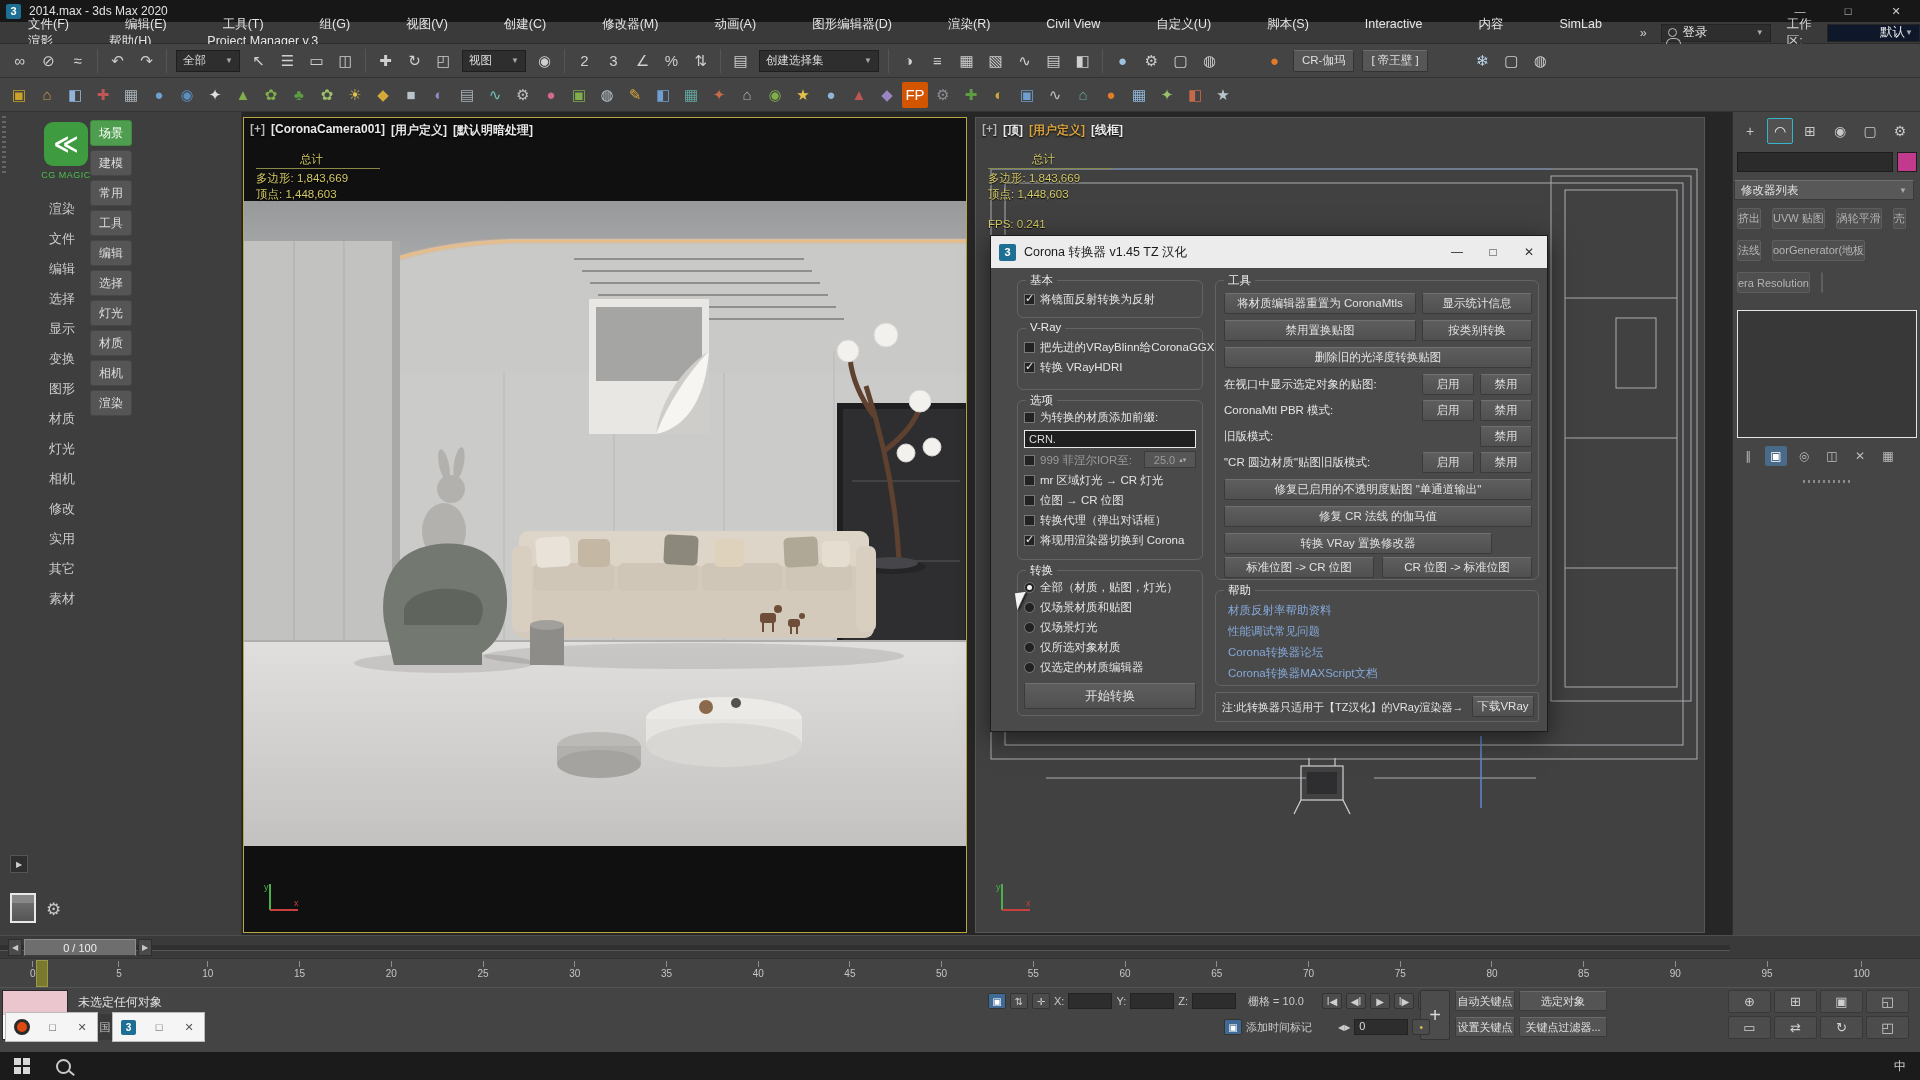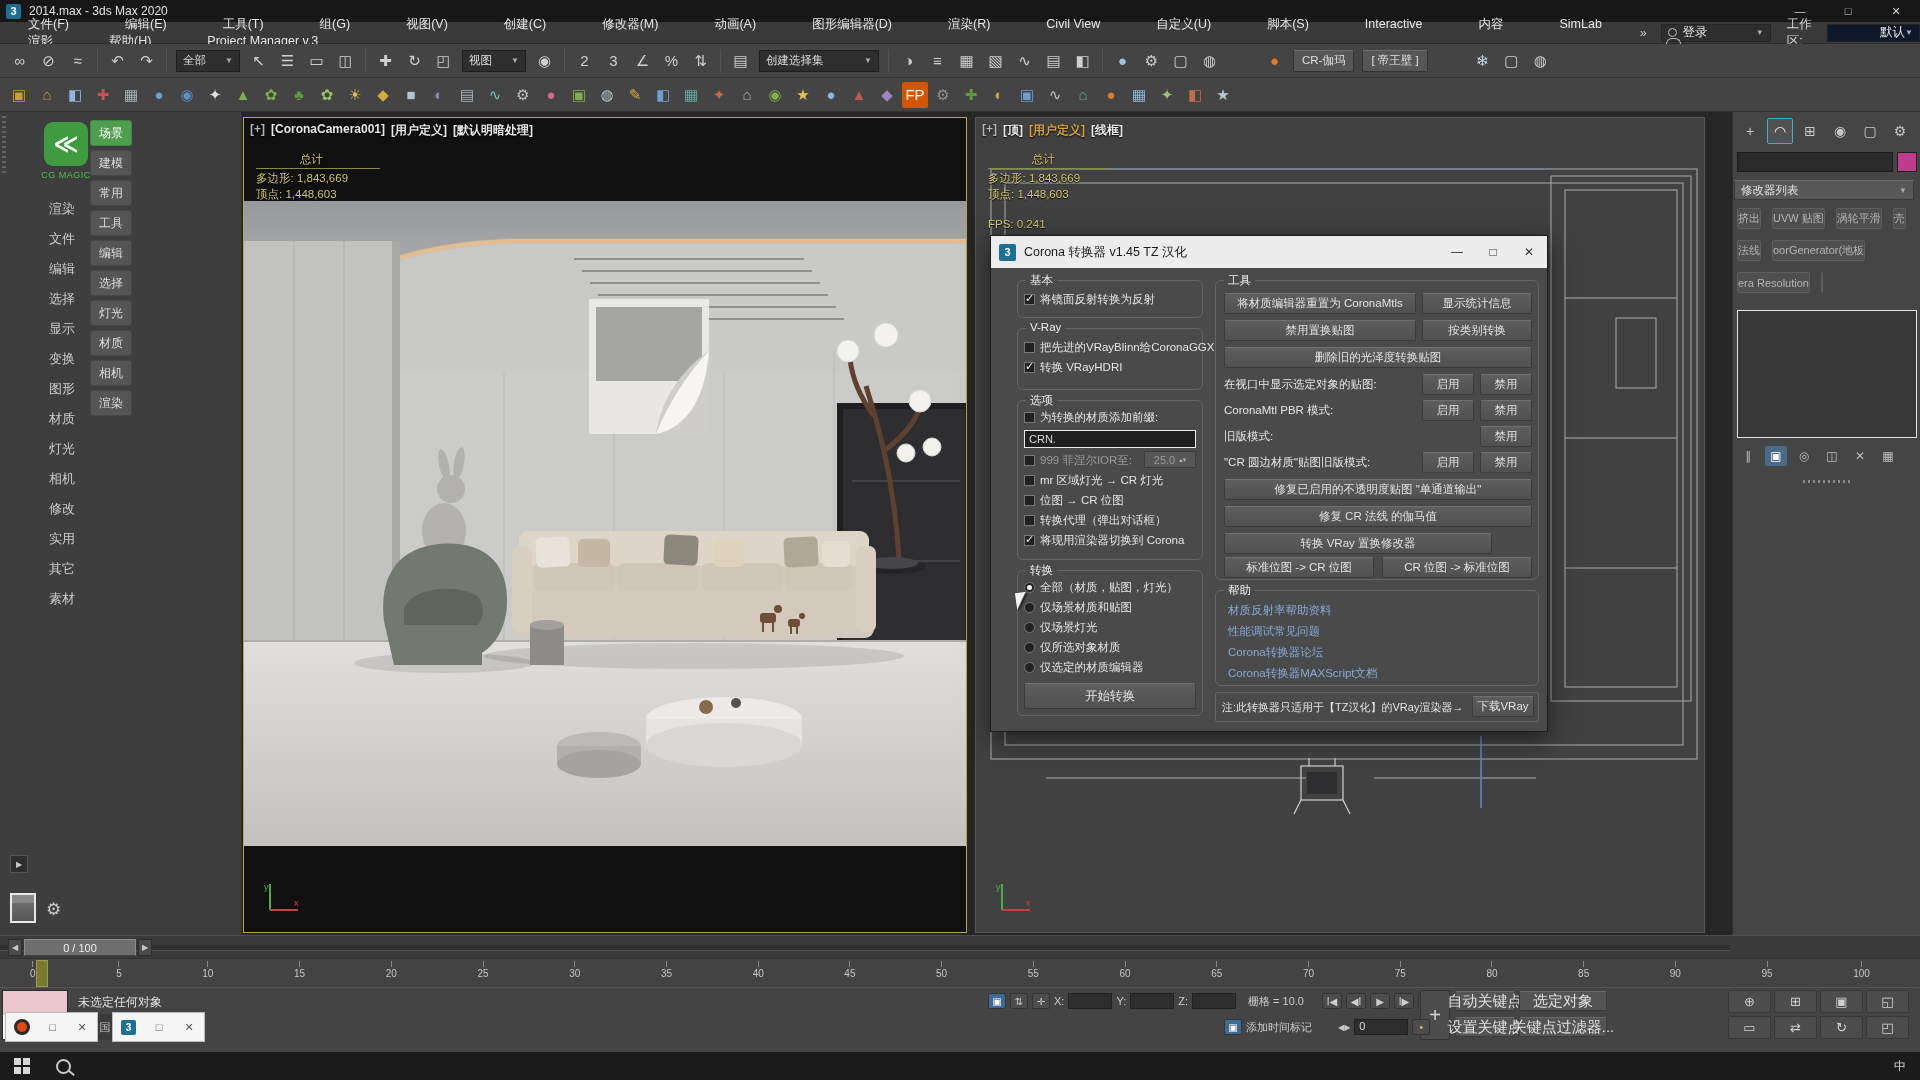--- a/index.html
+++ b/index.html
@@ -102,21 +102,21 @@
 .tick{display:flex;flex-direction:column;align-items:center;font-size:10px;color:#c6c6c6}
 .tick::before{content:"";width:1px;height:6px;background:#8d8d8d;margin-bottom:1px}
 .caret{position:absolute;left:36px;top:1px;width:12px;height:27px;background:#7a7a2e;border:1px solid #9a9a4e}
 #statusbar{left:0;top:987px;width:1920px;height:65px;background:#444;border-top:1px solid #555}
 .listener{position:absolute;left:2px;top:2px;width:66px;height:50px;border:1px solid #2a2a2a;background:linear-gradient(#ecc6ce 0 50%,#fafafa 50% 100%)}
 .prompt{position:absolute;left:78px;top:6px;font-size:12px;color:#e0e0e0}
 .srow{position:absolute;height:20px;display:flex;align-items:center;gap:4px;font-size:11px;color:#cacaca}
 .sfield{width:44px;height:16px;background:#2d2d2d;border:1px solid #222}
 .micob{width:18px;height:16px;background:#4c4c4c;border:1px solid #333;display:flex;align-items:center;justify-content:center;font-size:10px;color:#cfcfcf;border-radius:2px}
 .micob.blue{background:#3f6a96;color:#fff}
-.gbtn{height:20px;background:#545454;border:1px solid #3a3a3a;border-top-color:#6a6a6a;border-radius:2px;color:#e0e0e0;font-size:15px;display:flex;align-items:center;justify-content:center;white-space:nowrap;padding:0 6px}
+.gbtn{height:20px;background:#545454;border:1px solid #3a3a3a;border-top-color:#6a6a6a;border-radius:2px;color:#e0e0e0;font-size:11px;display:flex;align-items:center;justify-content:center;white-space:nowrap;padding:0 6px}
 .bigkey{position:absolute;left:1420px;top:2px;width:30px;height:50px;background:#4c4c4c;border:1px solid #333;color:#d8d8d8;font-size:20px;display:flex;align-items:center;justify-content:center;border-radius:2px}
 .navgrid{position:absolute;left:1728px;top:2px;display:flex;flex-wrap:wrap;width:190px;gap:3px}
 .nico{width:43px;height:23px;background:#4c4c4c;border:1px solid #383838;border-radius:2px;color:#cfcfcf;font-size:13px;display:flex;align-items:center;justify-content:center}
 
 .miniwin{position:absolute;top:1012px;height:30px;background:#f5f5f5;border:1px solid #bbb;display:flex;align-items:center;z-index:20}
 .mw-ico1{width:16px;height:16px;border-radius:50%;background:#e04a10;border:3px solid #2a2a2a;margin:0 8px}
 .mw-ico2{width:15px;height:15px;background:#1d6f94;color:#fff;font-size:10px;font-weight:bold;display:flex;align-items:center;justify-content:center;margin:0 8px;border-radius:2px}
 .mw-b{width:30px;text-align:center;color:#555;font-size:11px}
 .betw{position:absolute;left:98px;top:1014px;width:14px;height:26px;background:#3a3a3a;color:#c8c8c8;font-size:11px;display:flex;align-items:center;justify-content:center;z-index:19}
 #taskbar{left:0;top:1052px;width:1920px;height:28px;background:#1b1b1b;display:flex;align-items:center;z-index:25}

